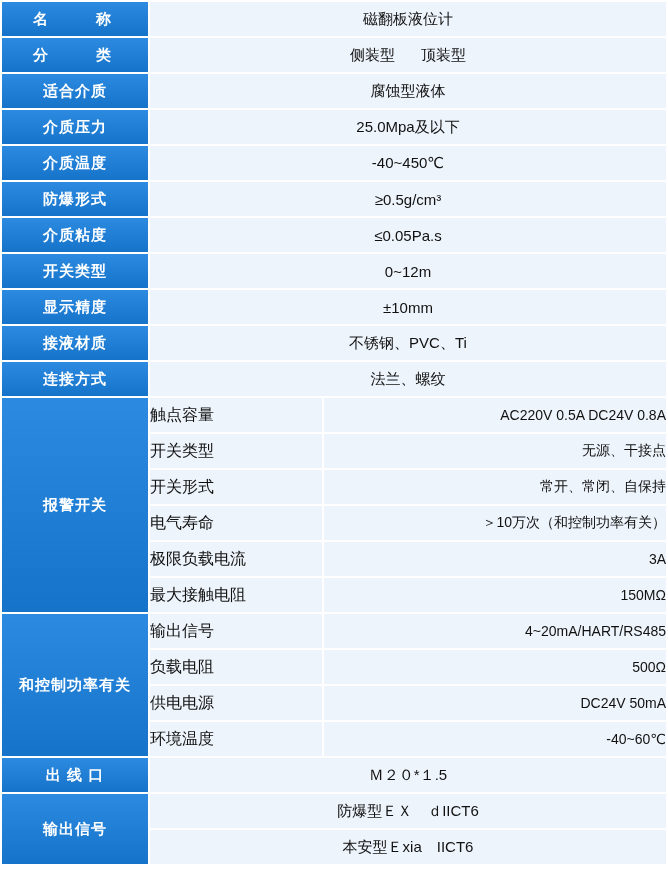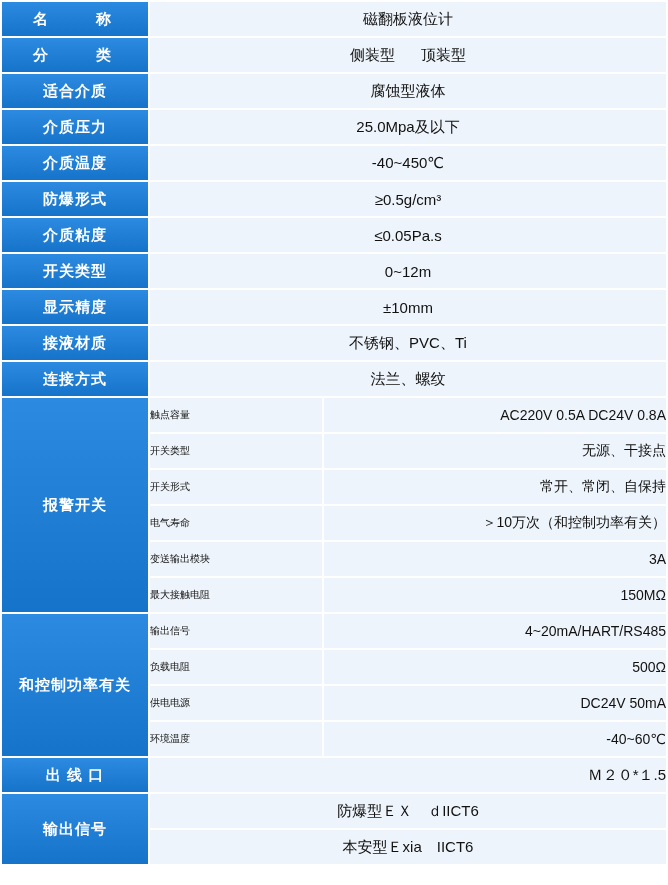--- a/index.html
+++ b/index.html
@@ -31,25 +31,25 @@
   }
   .lbl.tall{height:auto;}
   .val{
     background:#eef4fb;
     color:#111111;
     text-align:center;
     font-size:15px;
     height:34px;
     padding:0 4px;
   }
-  .val.left{text-align:right;padding-left:12px;}
+  .val.left{text-align:center;padding-left:12px;}
   .subcell{
     background:#eef4fb;
     color:#111111;
-    font-size:10px;
+    font-size:16px;
     height:34px;
     padding-left:14px;
     width:172px;
     text-align:left;
   }
   .subval{
     background:#eef4fb;
     color:#111111;
     font-size:14px;
     height:34px;
@@ -128,21 +128,21 @@
     </tr>
     <tr>
       <td class="subcell">开关形式</td>
       <td class="subval">常开、常闭、自保持</td>
     </tr>
     <tr>
       <td class="subcell">电气寿命</td>
       <td class="subval">＞10万次（和控制功率有关）</td>
     </tr>
     <tr>
-      <td class="subcell">变送输出模块</td>
+      <td class="subcell">极限负载电流</td>
       <td class="subval">3A</td>
     </tr>
     <tr>
       <td class="subcell">最大接触电阻</td>
       <td class="subval">150MΩ</td>
     </tr>
 
     <tr>
       <td class="lbl tall" rowspan="4">和控制功率有关</td>
       <td class="subcell">输出信号</td>

